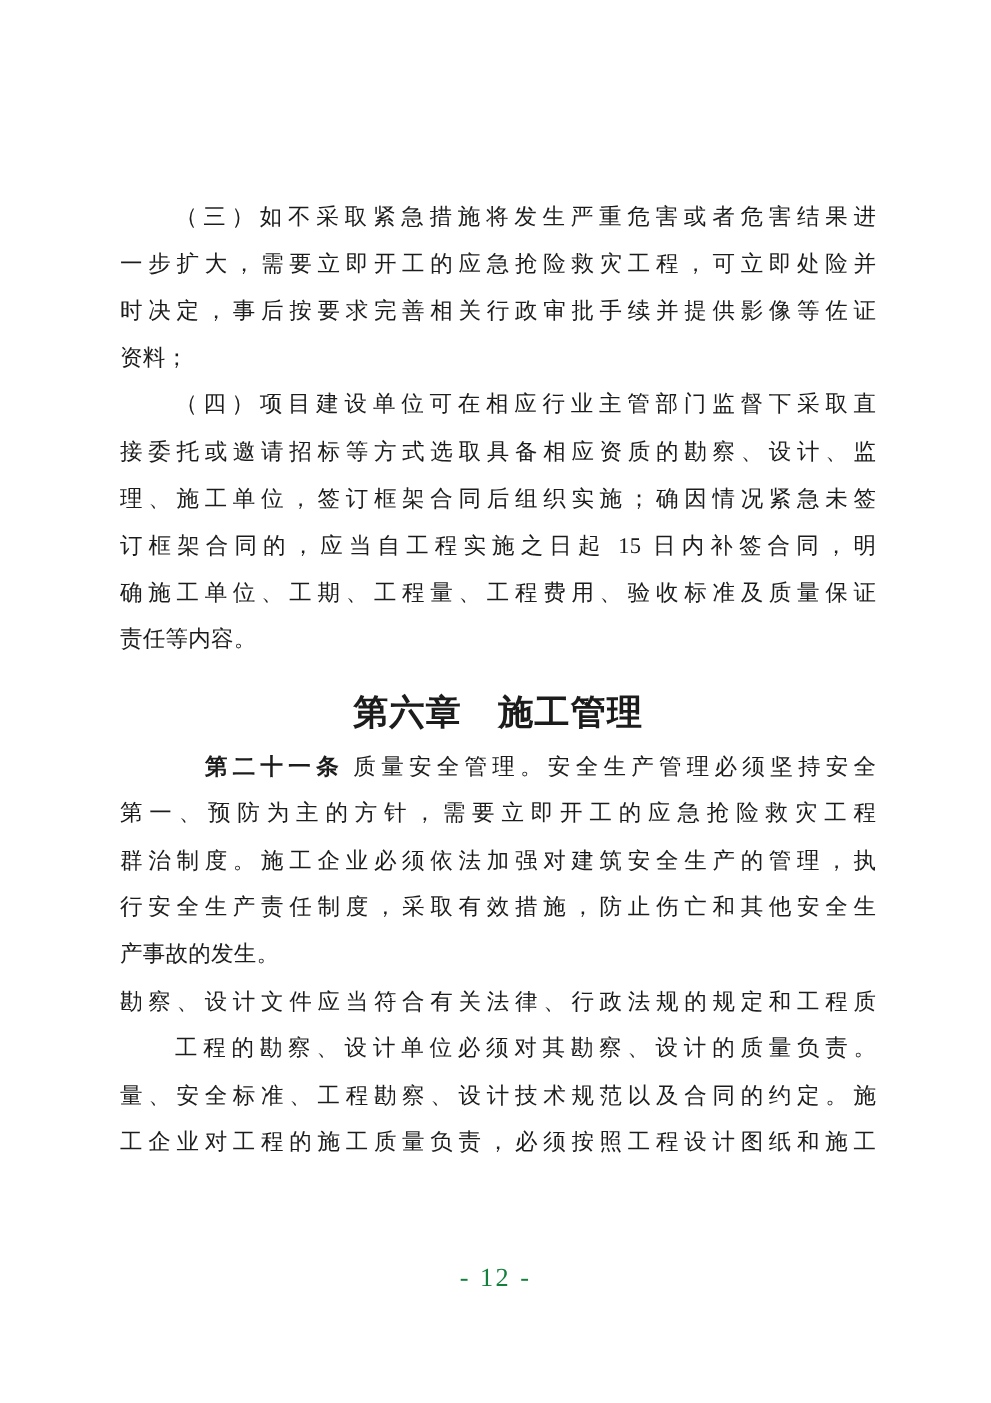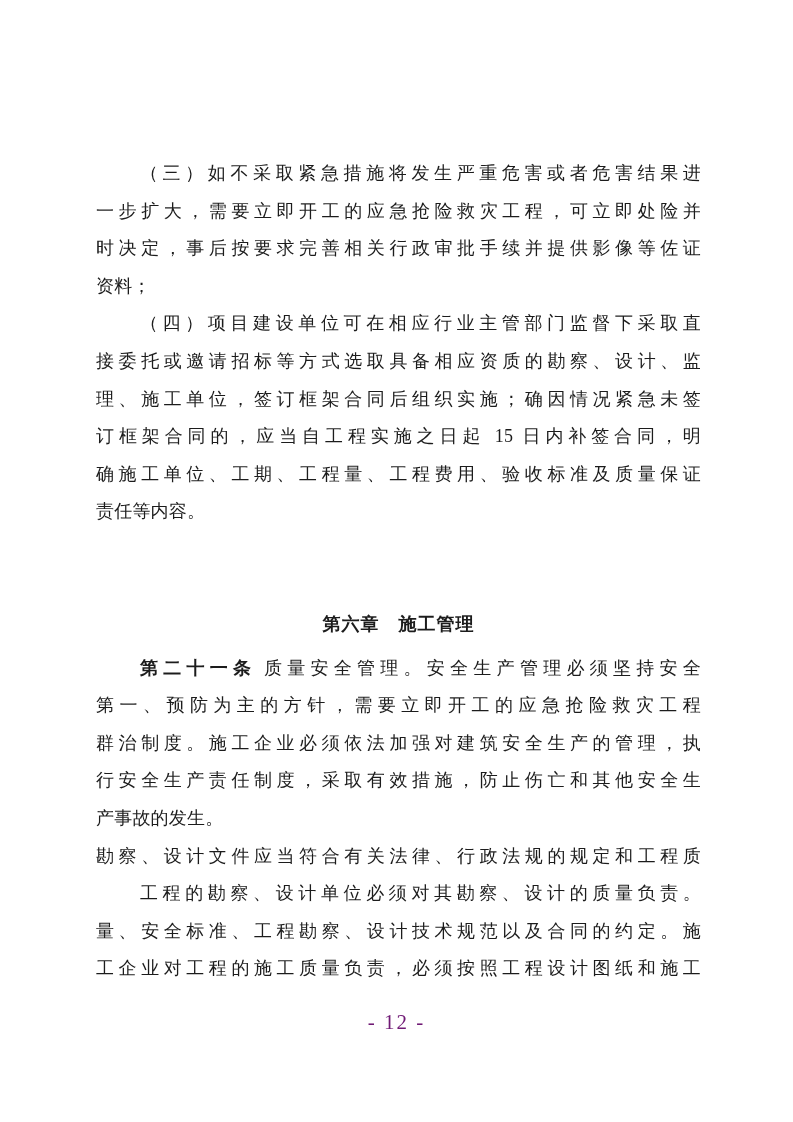--- a/index.html
+++ b/index.html
@@ -43,48 +43,49 @@
     text-align-last: left;
   }
 
   .line.indent {
     padding-left: 44px;
   }
 
   .chapter-heading {
     font-family: "Liberation Sans", "DejaVu Sans", sans-serif;
     font-weight: bold;
-    font-size: 18px;
+    font-size: 28px;
     line-height: 37.6px;
     height: 37.6px;
-    margin-top: 75px;
+    margin-top: 20px;
     margin-bottom: 6px;
     text-align: left;
     text-align-last: center;
     white-space: nowrap;
     letter-spacing: 1px;
   }
 
   .article-term {
     font-family: "Liberation Sans", "DejaVu Sans", sans-serif;
     font-weight: bold;
     margin-right: 0.42em;
+    margin-left: 24px;
   }
 
   .page-footer {
     position: absolute;
     top: 1008px;
     left: 0;
     width: 793px;
     text-align: center;
     text-align-last: center;
     font-size: 21px;
     line-height: 28px;
     letter-spacing: 2px;
-    color: #701a75;
+    color: #15803d;
   }
 </style>
 </head>
 <body>
 
 <div class="page">
 
   <div class="text-block">
 
     <div>

